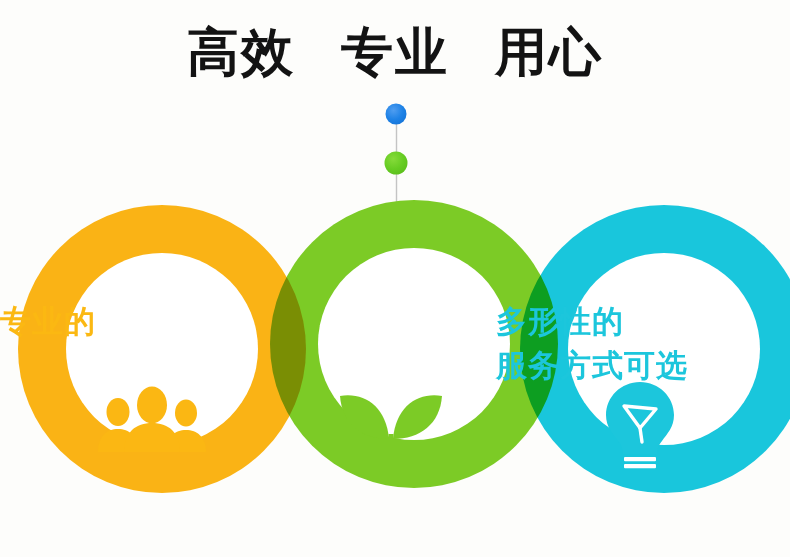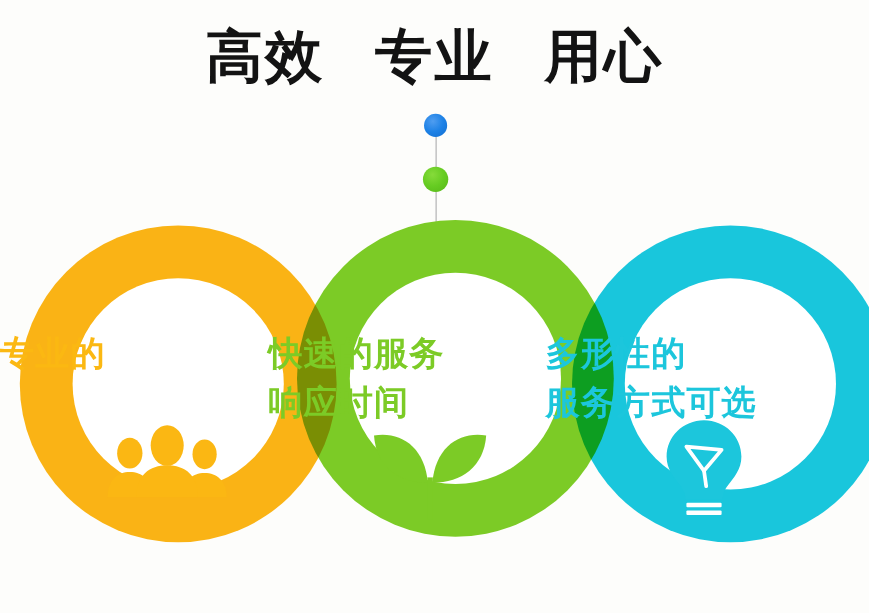--- a/index.html
+++ b/index.html
@@ -126,24 +126,20 @@
 
     <div class="hole hole-o"></div>
     <div class="hole hole-g"></div>
     <div class="hole hole-c"></div>
   </div>
 
   <div class="label label-o">
     <span class="l">专业的</span>
   </div>
 
-  <div class="label label-g">
-    <span class="l">快速的服务</span>
-    <span class="l">响应时间</span>
-  </div>
 
   <div class="label label-c">
     <span class="l">多形性的</span>
     <span class="l">服务方式可选</span>
   </div>
 
   <svg class="glyph glyph-people" width="112" height="66" viewBox="0 0 112 66">
     <g fill="#FBB713">
 
       <ellipse cx="22" cy="26" rx="11.5" ry="14"></ellipse>

